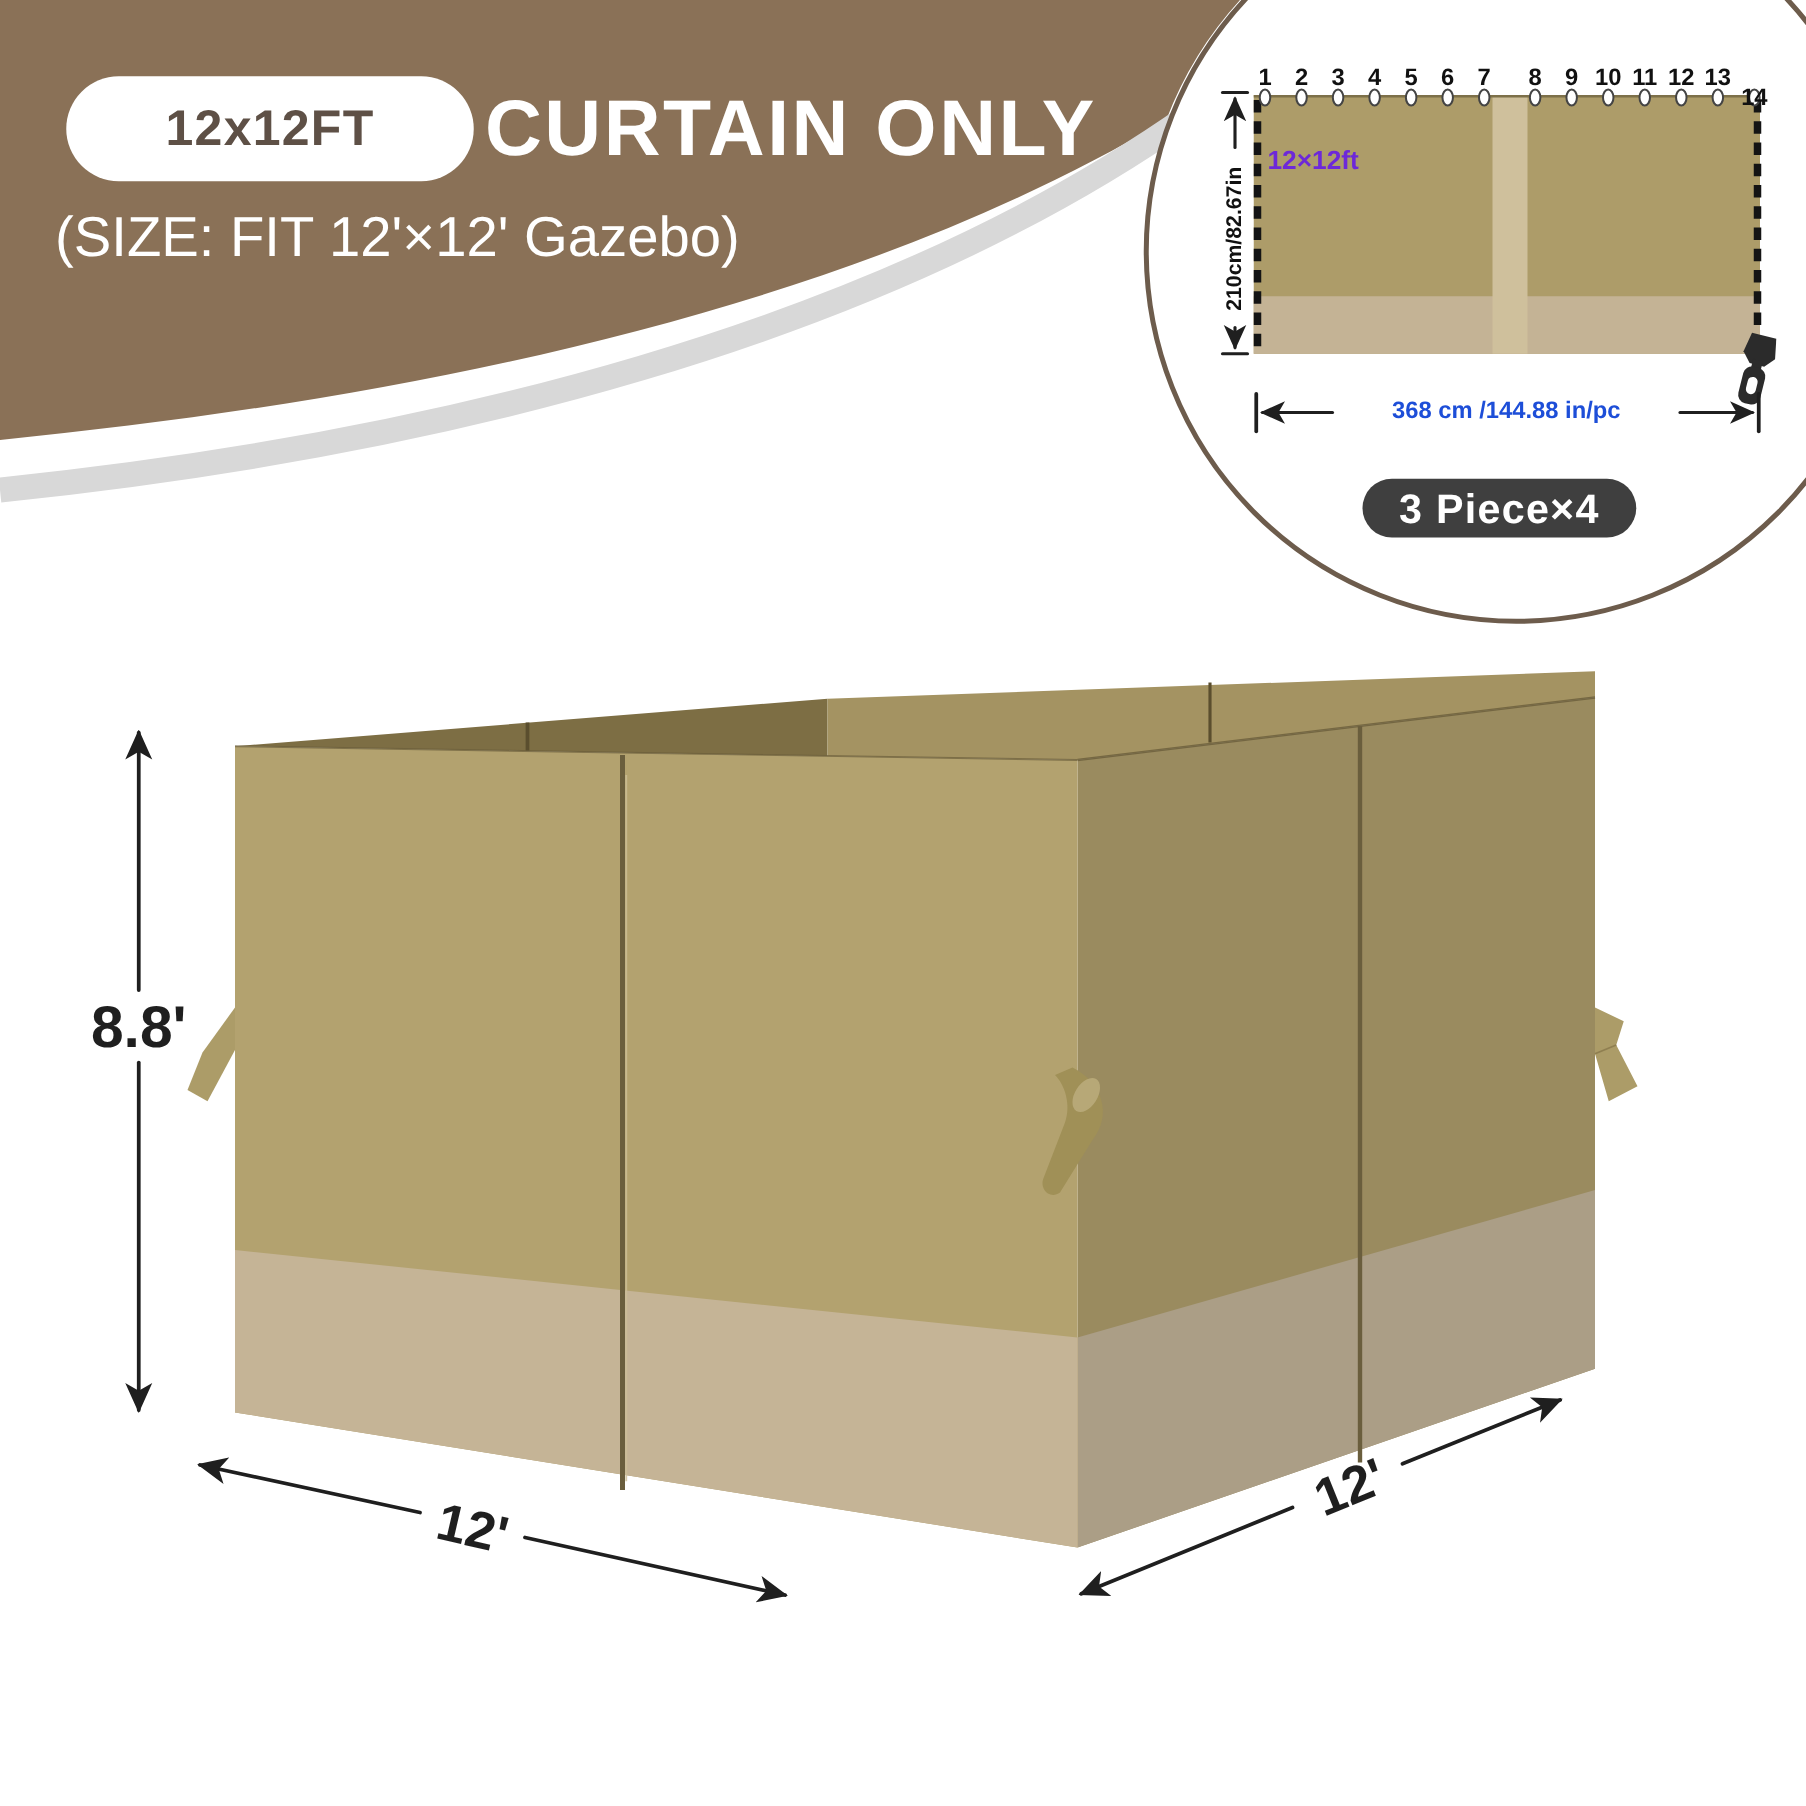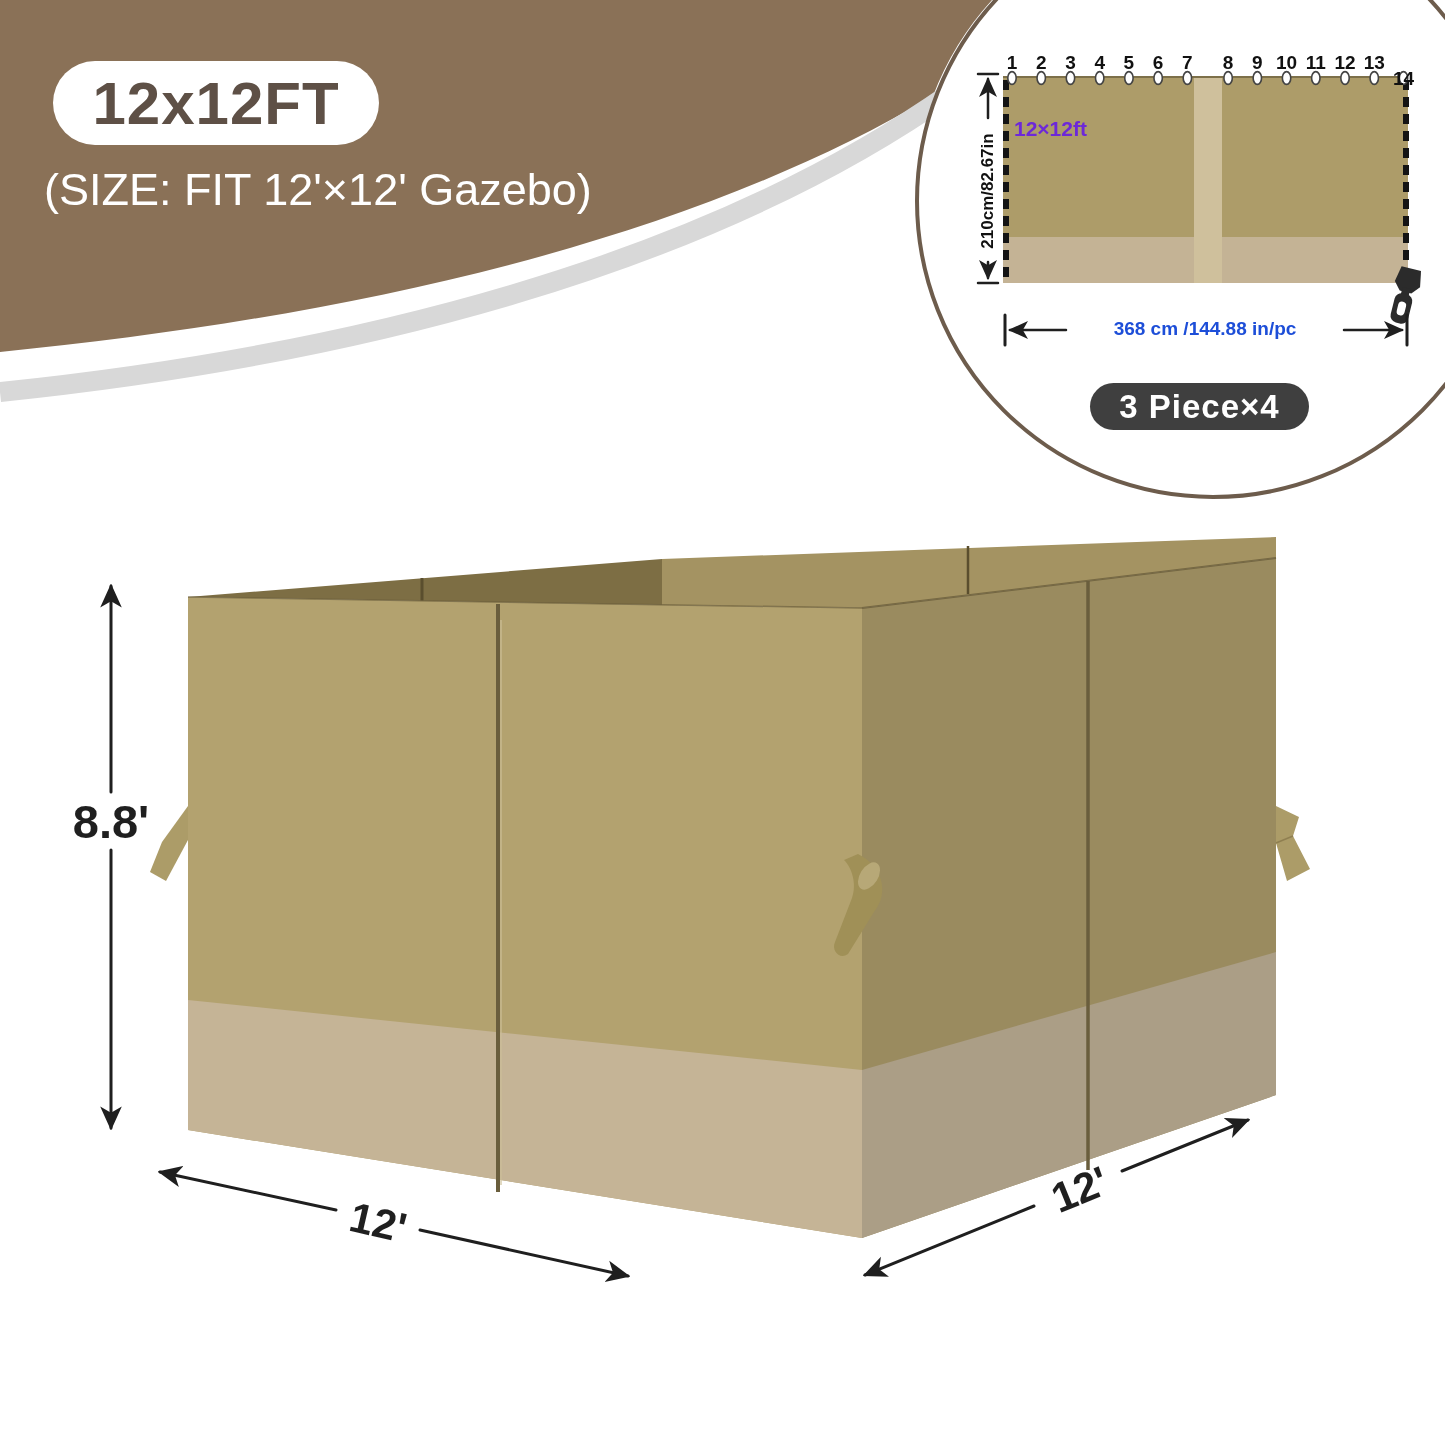--- a/index.html
+++ b/index.html
@@ -12,21 +12,21 @@
   }
   #art{position:absolute;left:0;top:0;}
   .ov{position:absolute;white-space:nowrap;}
   
   .badge-pill{
     position:absolute;left:53px;top:61px;width:326px;height:84px;
     background:#ffffff;border-radius:44px;
     display:flex;align-items:center;justify-content:center;
   }
   .badge-text{
-    font-size:60px;font-weight:bold;color:var(--c-badge-text);
+    font-size:40px;font-weight:bold;color:var(--c-badge-text);
     letter-spacing:1px;
   }
   .header-title{
     left:388px;top:70px;height:66px;line-height:66px;
     font-size:63px;font-weight:bold;color:#ffffff;letter-spacing:2px;
   }
   .header-subtitle{
     left:44px;top:164px;font-size:45px;color:#ffffff;
   }
   
@@ -156,20 +156,21 @@
       <g style="stroke:var(--c-dim);stroke-width:3;stroke-linecap:round">
         <line x1="865" y1="1275" x2="1034" y2="1206" marker-start="url(#arr)"></line>
         <line x1="1122" y1="1171" x2="1248" y2="1120" marker-end="url(#arr)"></line>
       </g>
     </g>
   </svg>
 
   <div class="badge-pill">
     <span class="badge-text">12x12FT</span>
   </div>
+  <div class="ov header-title">CURTAIN ONLY</div>
   <div class="ov header-subtitle">(SIZE: FIT 12'×12' Gazebo)</div>
 
   <div id="grommet-numbers">
       <div class="gnum" style="left: 1012px;">1</div>
       <div class="gnum" style="left: 1041.23px;">2</div>
       <div class="gnum" style="left: 1070.46px;">3</div>
       <div class="gnum" style="left: 1099.69px;">4</div>
       <div class="gnum" style="left: 1128.92px;">5</div>
       <div class="gnum" style="left: 1158.15px;">6</div>
       <div class="gnum" style="left: 1187.38px;">7</div>

